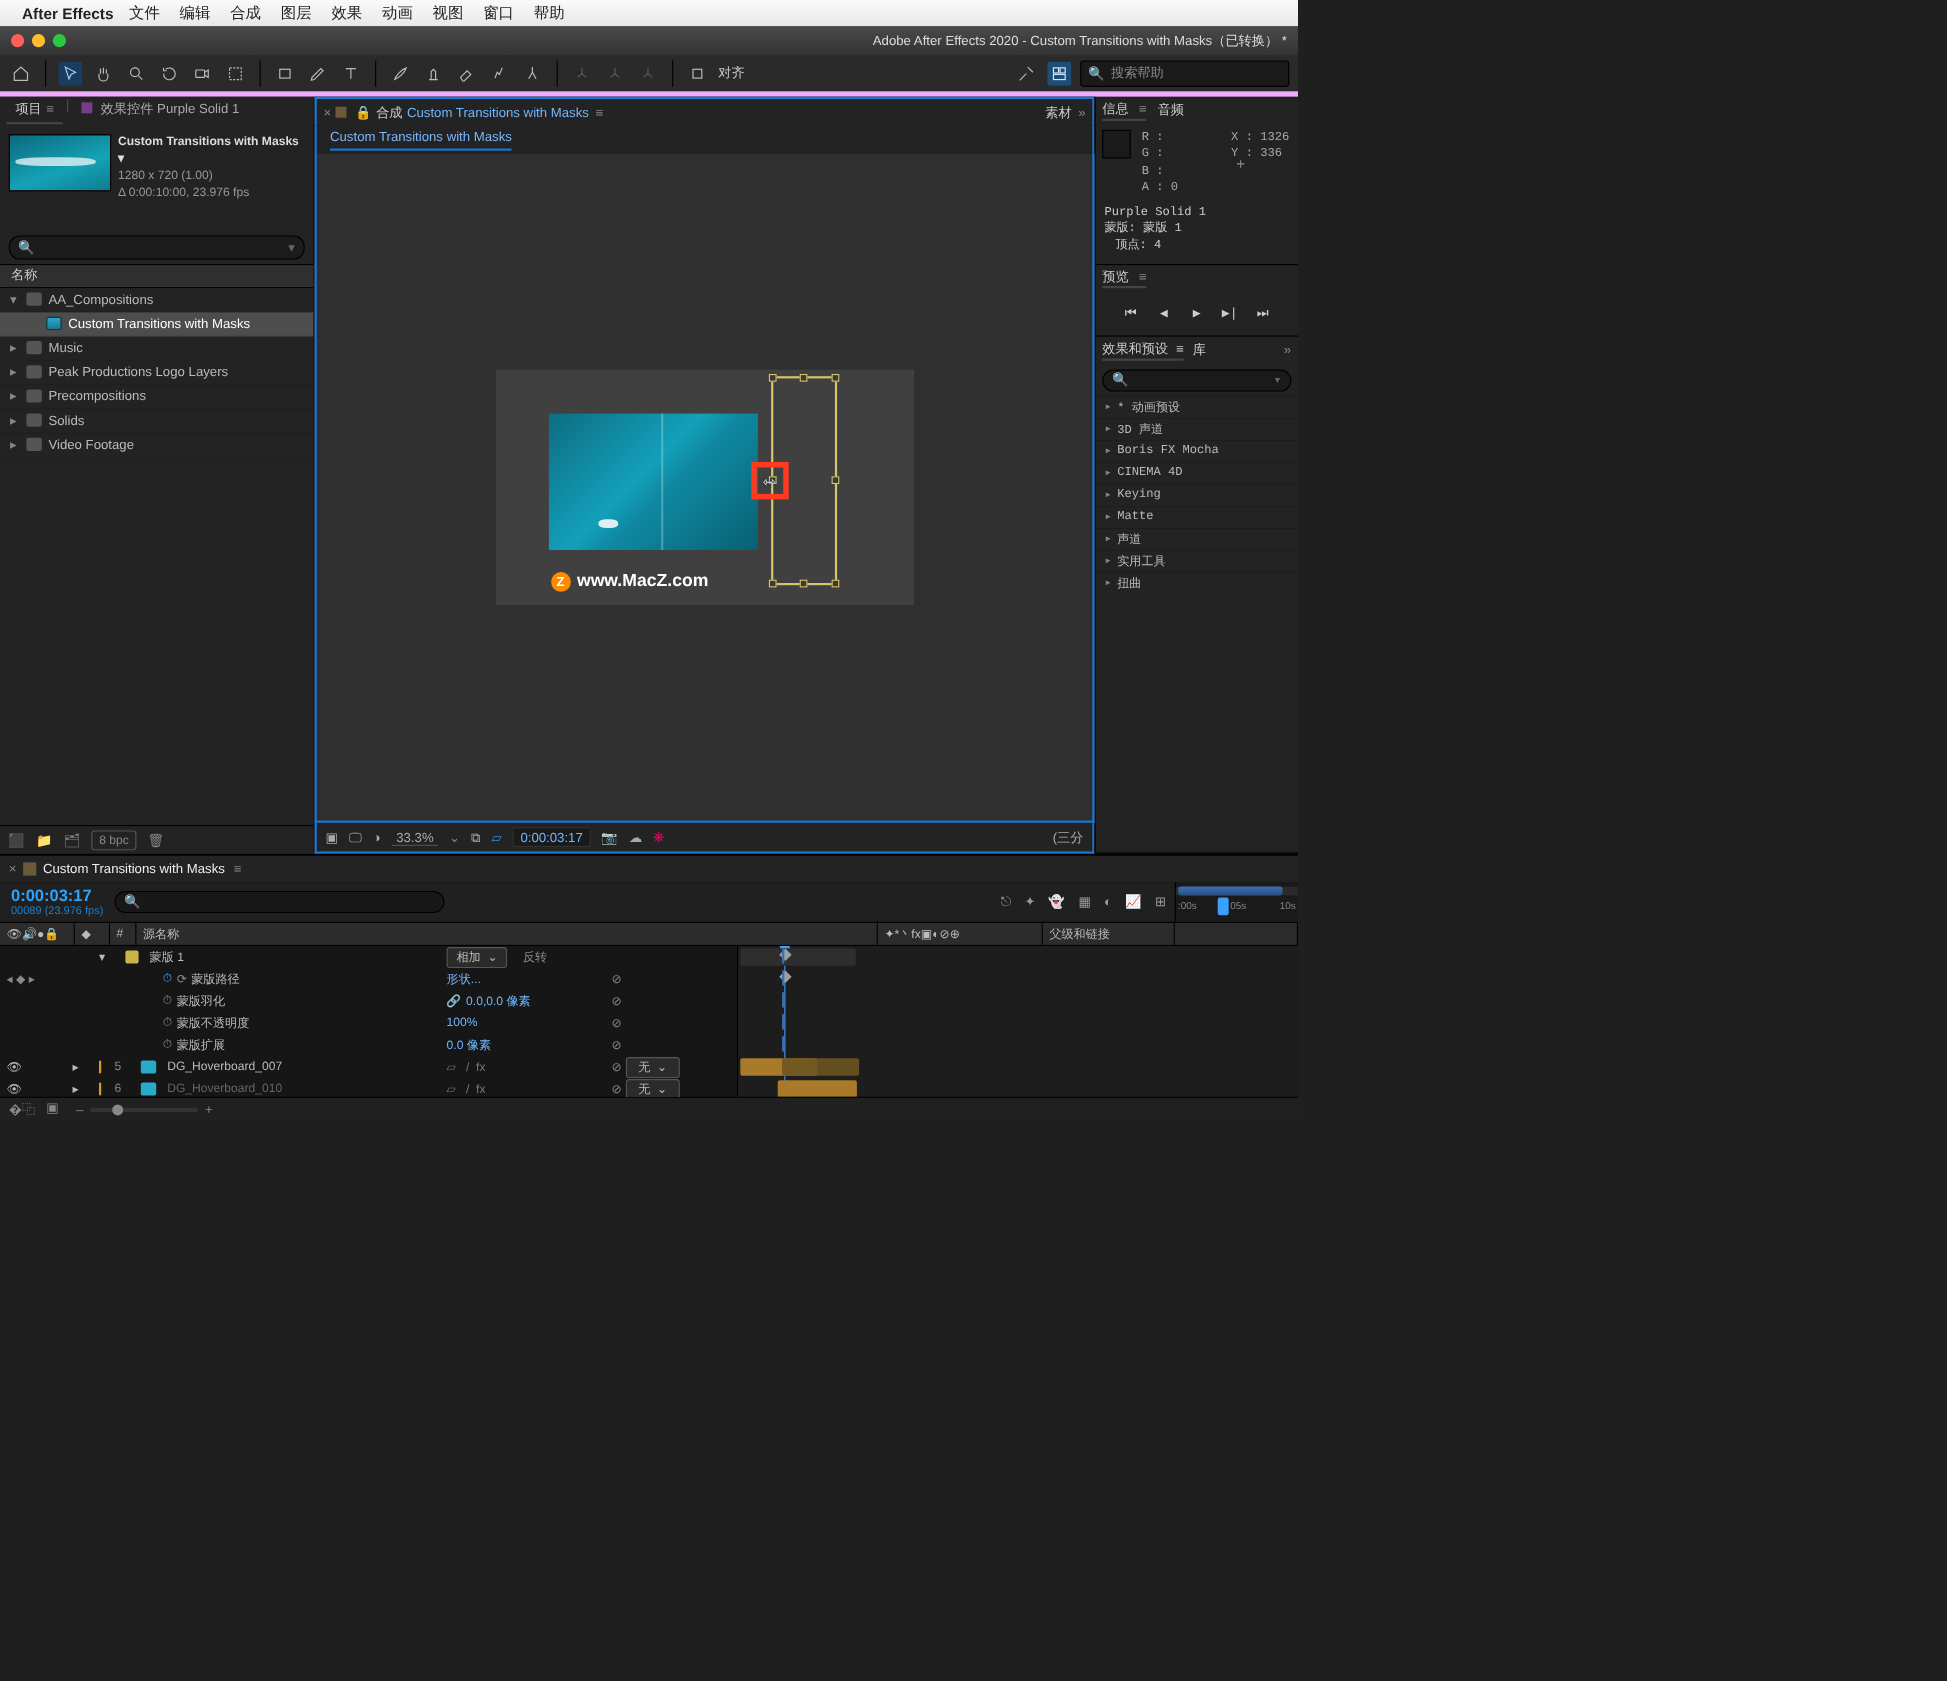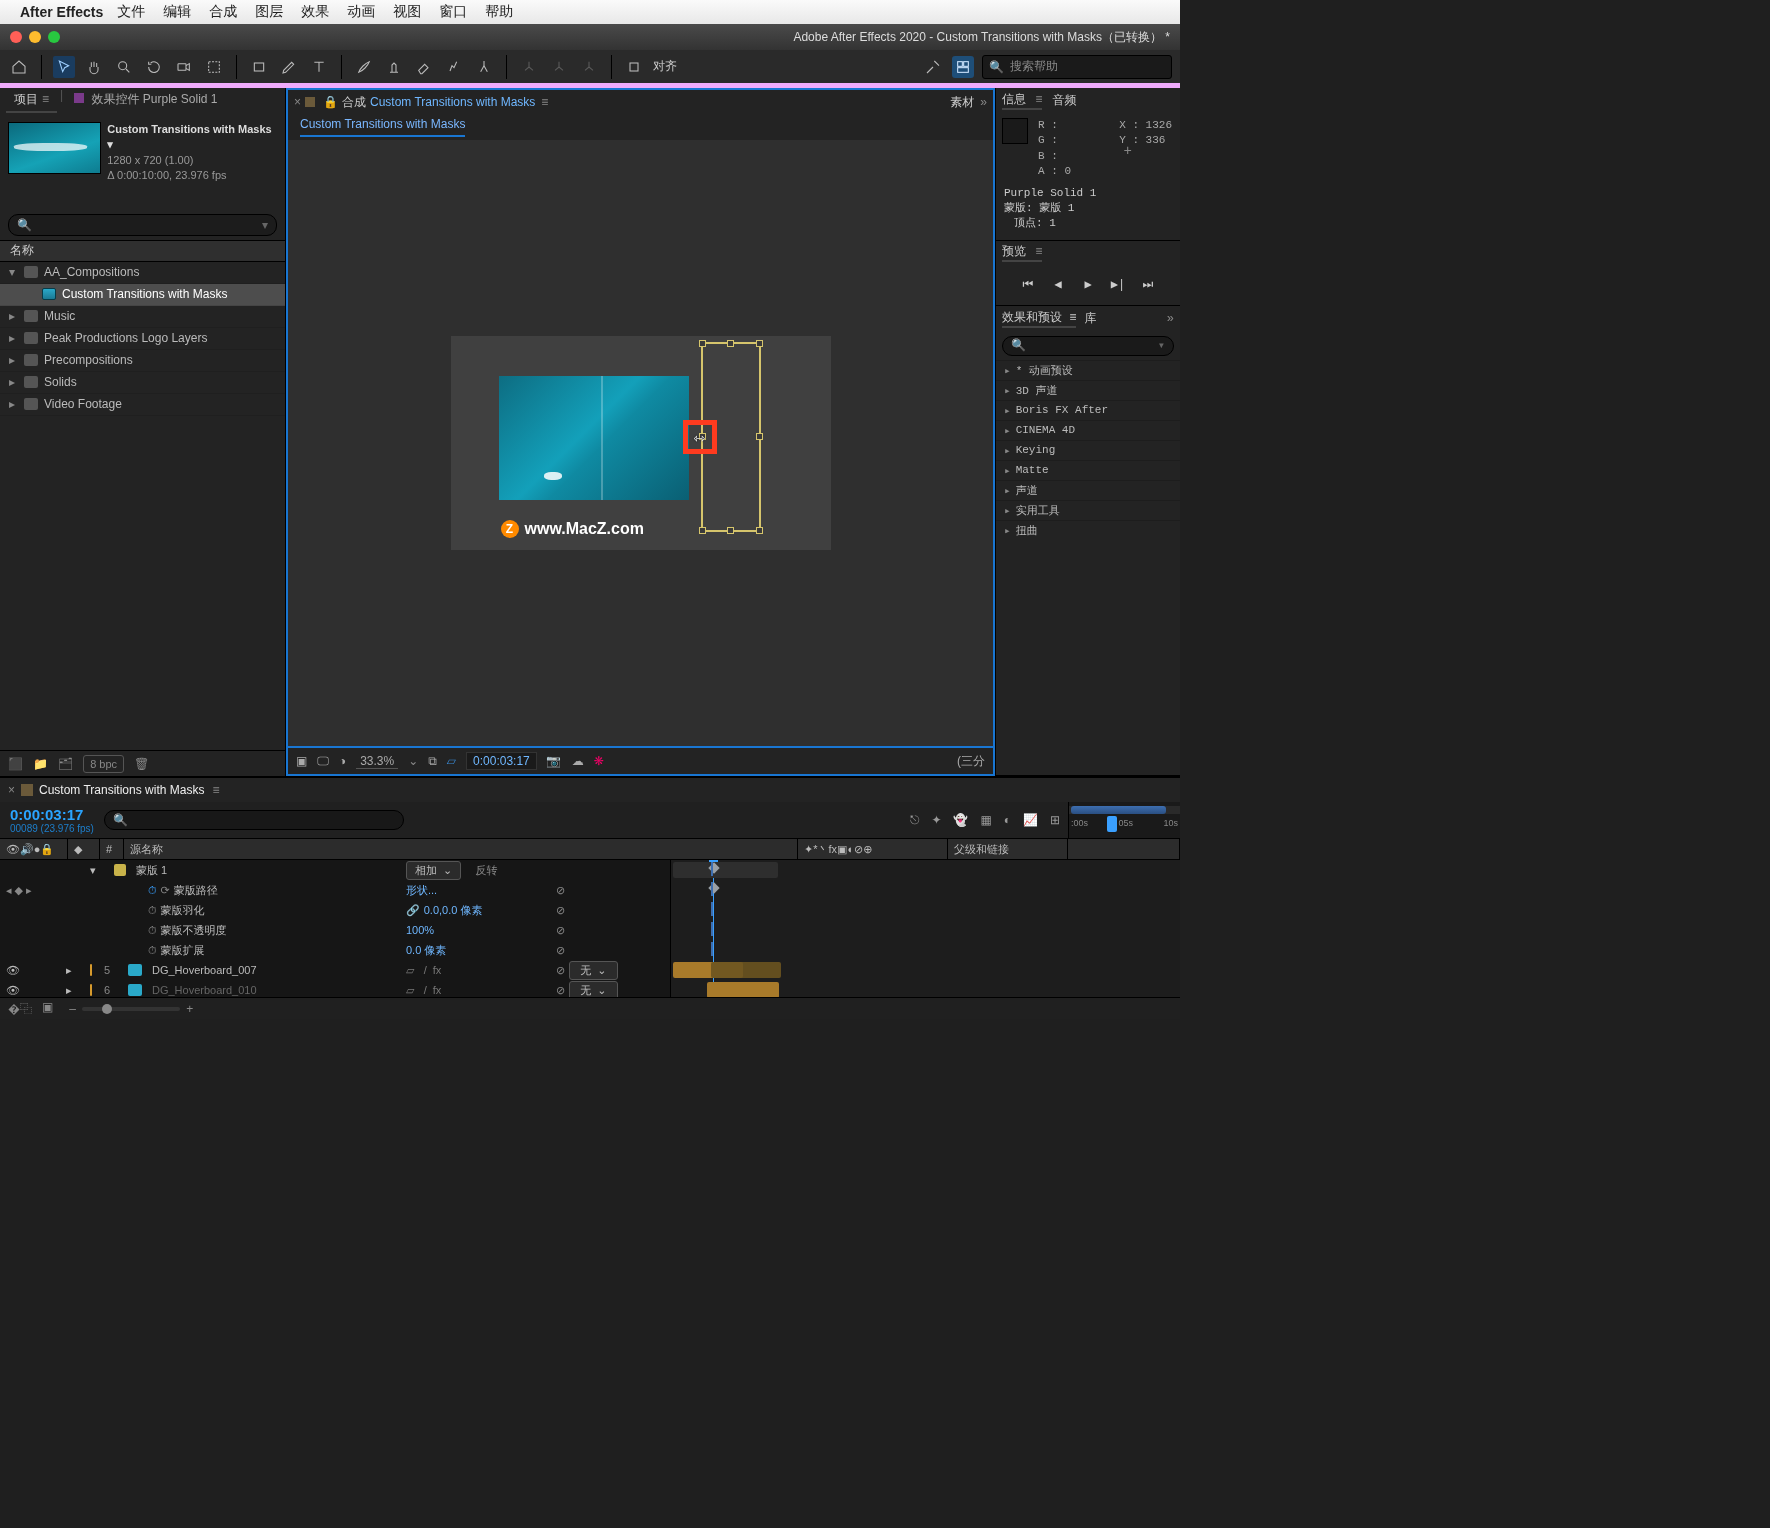--- a/index.html
+++ b/index.html
@@ -481,21 +481,21 @@
         </div>
         <div class="info-cross">+</div>
         <div class="info-xy">
           <div>X : 1326</div>
           <div>Y : 336</div>
         </div>
       </div>
       <div class="sel-info">
         <div>Purple Solid 1</div>
         <div>蒙版: 蒙版 1</div>
-        <div style="padding-left:10px">顶点: 1</div>
+        <div style="padding-left:10px">顶点: 4</div>
       </div>
     </div>
     <div class="sec">
       <div class="rtabs">
         <span class="t active"><span>预览</span> <span class="menu-icon">≡</span></span>
       </div>
       <div class="preview-body">
         <span class="pv-btn">⏮</span>
         <span class="pv-btn">◀</span>
         <span class="pv-btn">▶</span>
@@ -517,21 +517,21 @@
           <div class="fx-row">
             <span class="tw">▸</span>
             <span>* 动画预设</span>
           </div>
           <div class="fx-row">
             <span class="tw">▸</span>
             <span>3D 声道</span>
           </div>
           <div class="fx-row">
             <span class="tw">▸</span>
-            <span>Boris FX After</span>
+            <span>Boris FX Mocha</span>
           </div>
           <div class="fx-row">
             <span class="tw">▸</span>
             <span>CINEMA 4D</span>
           </div>
           <div class="fx-row">
             <span class="tw">▸</span>
             <span>Keying</span>
           </div>
           <div class="fx-row">

